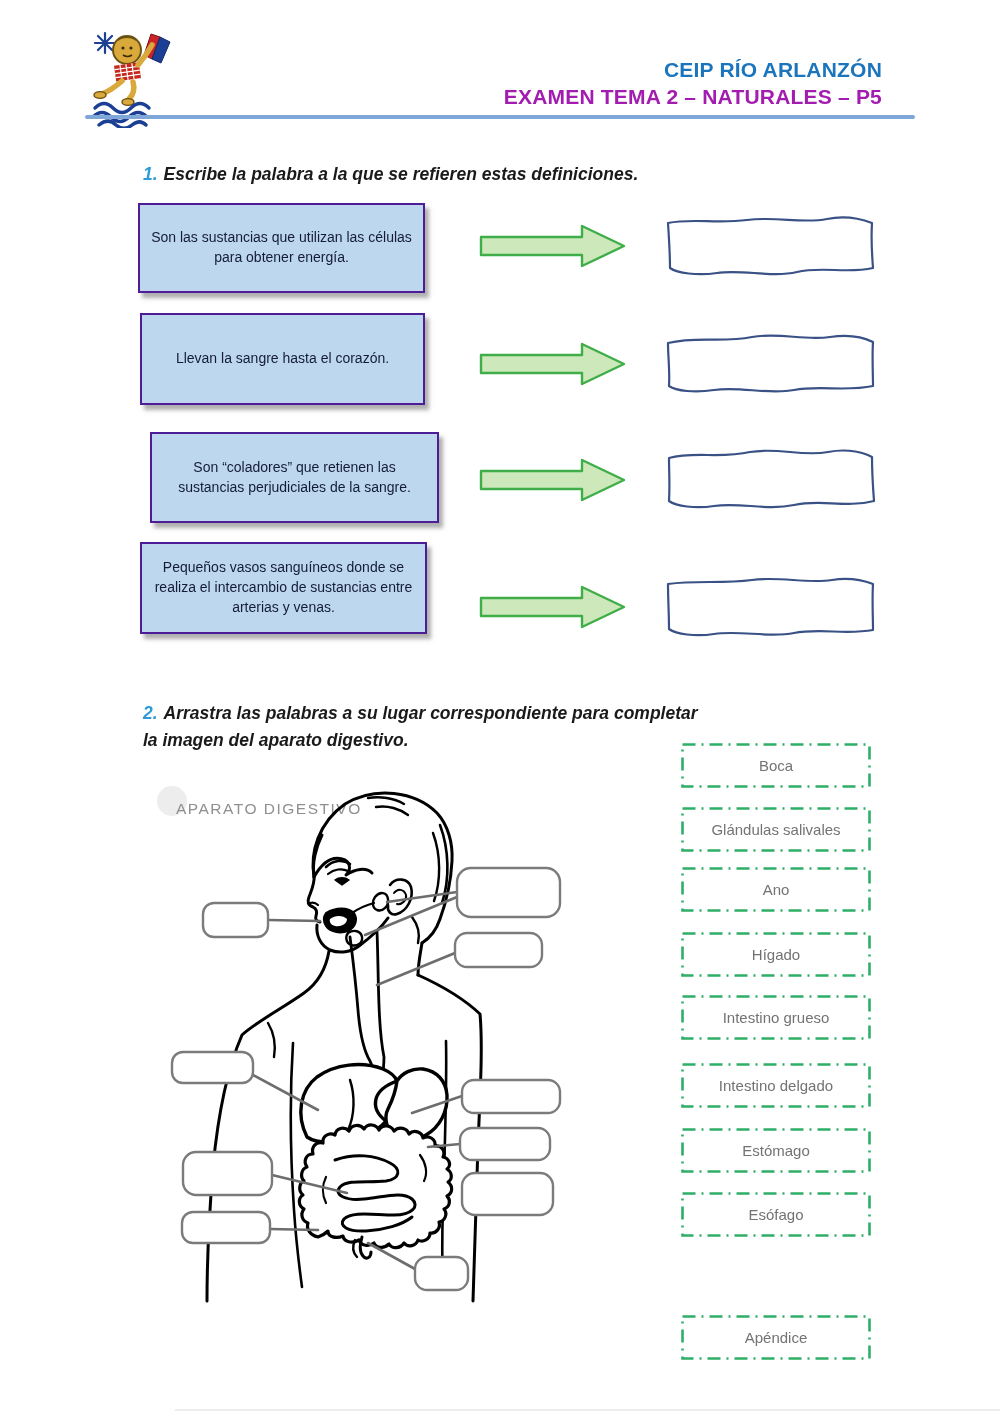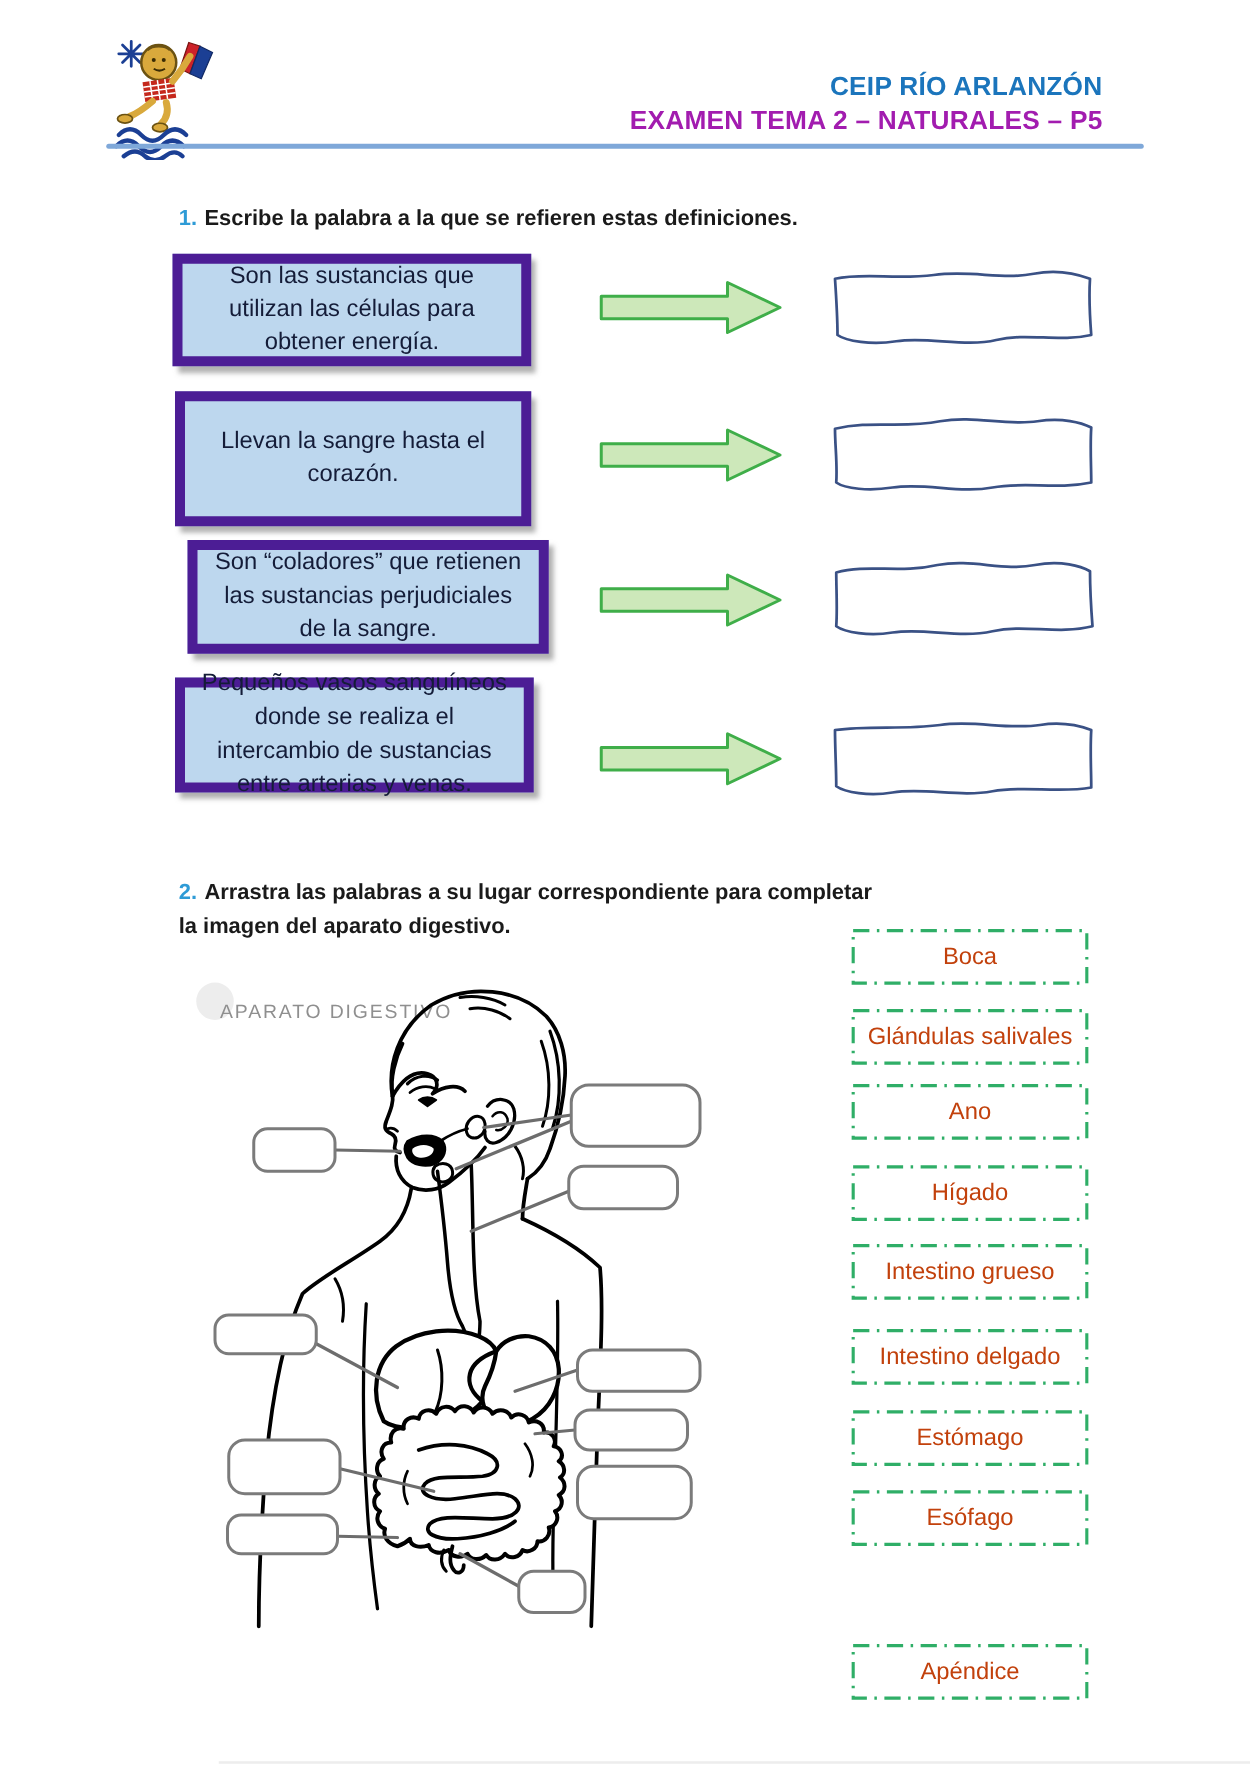--- a/index.html
+++ b/index.html
@@ -9,48 +9,48 @@
   
   .hdr-school{position:absolute;top:58px;right:118px;font-size:21px;font-weight:bold;
               color:#1B75BC;letter-spacing:.2px;}
   .hdr-exam{position:absolute;top:85px;right:118px;font-size:21px;font-weight:bold;
             color:#a21caf;letter-spacing:.2px;}
   .hdr-rule{position:absolute;top:115px;left:85px;width:830px;height:4px;
             background:#7FA8D9;border-radius:2px;}
   .logo{position:absolute;top:28px;left:85px;}
 
   
-  .q-heading{position:absolute;font-size:17.5px;font-weight:bold;color:#1a1a1a;line-height:1.55;}
+  .q-heading{position:absolute;font-size:17.5px;font-weight:bold;color:#1a1a1a;line-height:1.55;font-style:italic;}
   .q-num{color:#2E9BD6;margin-right:6px;}
   #q1h{top:161px;left:143px;width:640px;}
   #q2h{top:700px;left:143px;width:565px;}
 
   
-  .def-box{position:absolute;background:#BDD7EE;border:8px solid #4c1d95;
+  .def-box{position:absolute;background:#BDD7EE;border:2px solid #4c1d95;
            box-shadow:4px 5px 4px rgba(110,110,110,.55);
            display:flex;align-items:center;justify-content:center;text-align:center;
-           font-size:19px;color:#141c38;line-height:1.42;padding:6px 11px;box-sizing:border-box;}
+           font-size:14px;color:#141c38;line-height:1.42;padding:6px 11px;box-sizing:border-box;}
   #def0{left:138px;top:203px;width:287px;height:90px;}
-  #def1{left:140px;top:313px;width:285px;height:108px;}
+  #def1{left:140px;top:313px;width:285px;height:92px;}
   #def2{left:150px;top:432px;width:289px;height:91px;}
   #def3{left:140px;top:542px;width:287px;height:92px;}
 
   
   .arrow{position:absolute;left:478px;width:150px;height:46px;}
   #arr0{top:223px;} #arr1{top:341px;} #arr2{top:457px;} #arr3{top:584px;}
   .answer{position:absolute;left:662px;width:218px;height:70px;}
   #ans0{top:211px;} #ans1{top:329px;} #ans2{top:445px;} #ans3{top:572px;}
 
   
   .figure{position:absolute;left:150px;top:785px;width:460px;height:520px;}
 
   
   .word-box{position:absolute;left:681px;width:190px;height:45px;
             display:flex;align-items:center;justify-content:center;
-            font-size:19px;color:#c2410c;background:#fff;}
+            font-size:15px;color:#737373;background:#fff;}
   .word-box svg{position:absolute;left:0;top:0;width:100%;height:100%;}
   .word-box span{position:relative;}
   #w0{top:743px;} #w1{top:807px;} #w2{top:867px;} #w3{top:932px;} #w4{top:995px;}
   #w5{top:1063px;} #w6{top:1128px;} #w7{top:1192px;} #w8{top:1253px;} #w9{top:1315px;}
 
   .bottom-line{position:absolute;left:175px;top:1409px;width:825px;height:2px;background:#ededed;}
 </style>
 </head>
 <body>
 

